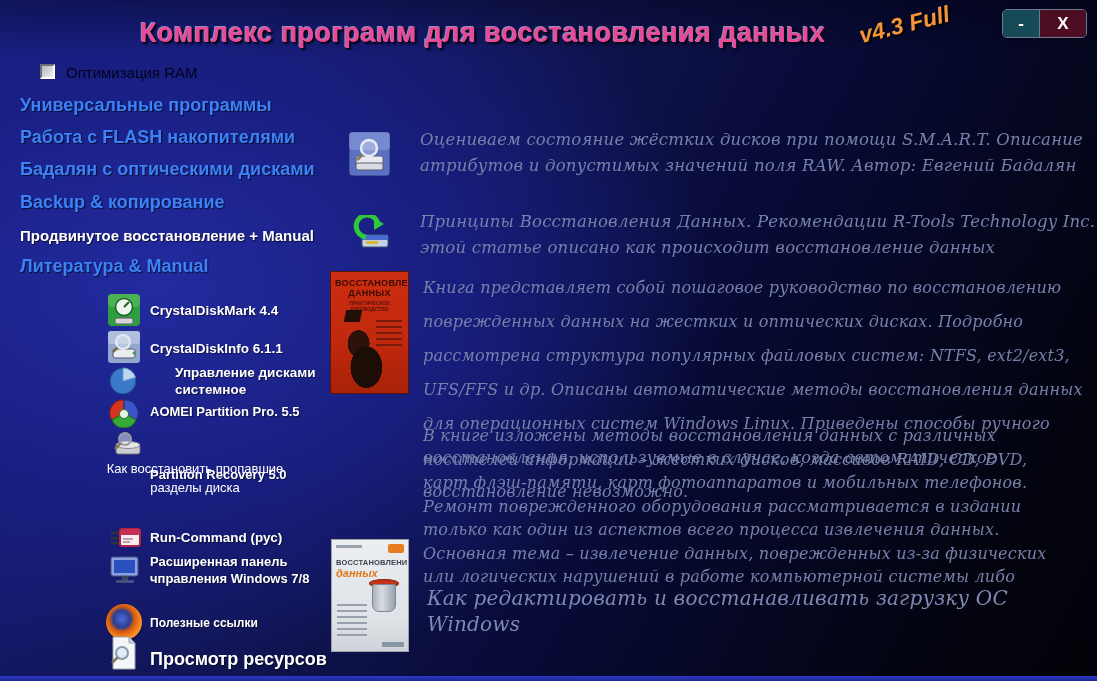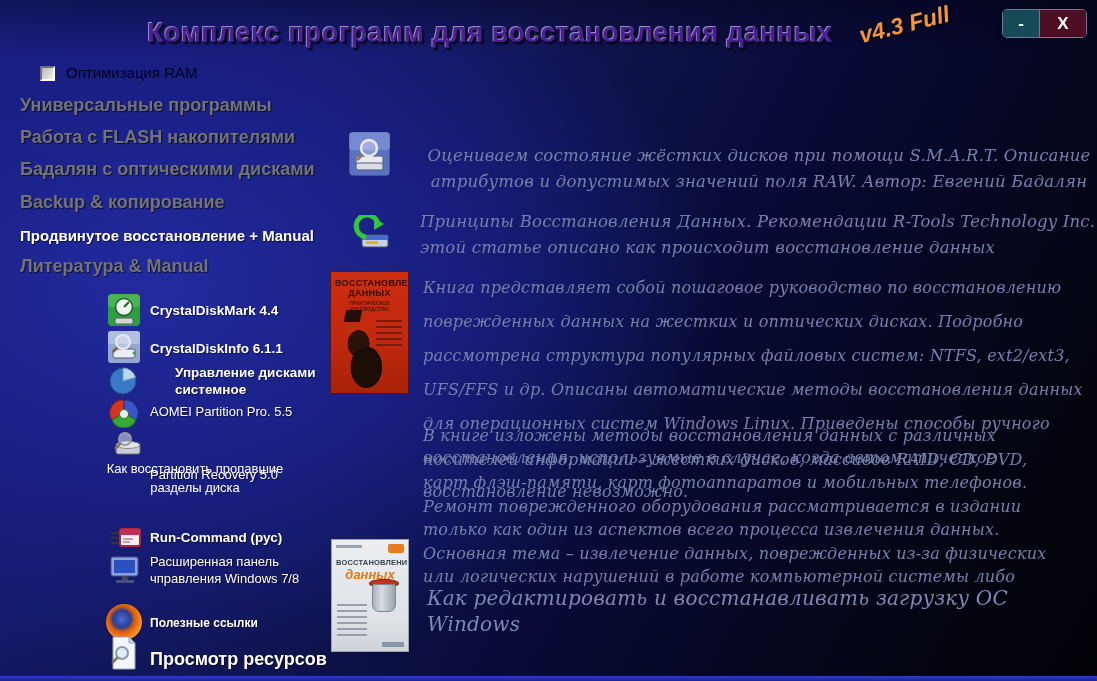--- a/index.html
+++ b/index.html
@@ -12,23 +12,23 @@
       linear-gradient(118deg, #181e82 0%, #111553 38%, #070a33 62%, #03040f 88%, #020208 100%);
   }
   .abs { position:absolute; }
 
   
   .titlebar {
     left:0; top:0; width:1097px; height:56px;
     background:linear-gradient(180deg, rgba(2,2,18,.38) 0%, rgba(2,2,18,.10) 70%, rgba(2,2,18,0) 100%);
   }
   .app-title {
-    left:140px; top:18px; width:700px; text-align:center;
+    left:140px; top:18px; width:700px; text-align:left;
     font-size:27px; font-weight:bold; letter-spacing:.5px;
-    color:#4c1d95;
+    color:#ec4899;
     text-shadow:-1px -1px 0 #8d92ba, 2px 2px 2px #04040f, 1px 1px 0 #141430;
   }
   .version-badge {
     left:858px; top:8px; width:120px;
     font-size:23px; font-weight:bold; font-style:italic;
     color:#f5953a; transform:rotate(-14deg);
     text-shadow:2px 2px 2px #000;
   }
   .winbtns {
     left:1002px; top:9px; height:29px; display:flex;
@@ -36,54 +36,54 @@
     box-shadow:0 0 4px rgba(0,0,0,.6);
   }
   .winbtn {
     display:flex; align-items:center; justify-content:center;
     color:#fff; font-weight:bold; font-size:17px; cursor:default;
   }
   .btn-min { width:37px; background:#174a57; border-right:1px solid #6b7896; }
   .btn-close { width:46px; background:#4d0e24; }
 
   
-  .ram-row { left:40px; top:64px; display:flex; align-items:flex-end; gap:11px; }
+  .ram-row { left:40px; top:64px; display:flex; align-items:flex-start; gap:11px; }
   .checkbox {
     width:15px; height:15px;
     background:linear-gradient(135deg,#b9b9bc,#eceef0);
     border-top:2px solid #6e6e74; border-left:2px solid #6e6e74;
     border-bottom:2px solid #ffffff; border-right:2px solid #ffffff;
   }
   .ram-label { font-size:15px; color:#03031a; }
 
   .menu-item {
-    left:20px; font-size:18px; font-weight:bold; color:#737373;
+    left:20px; font-size:18px; font-weight:bold; color:#3b82f6;
     text-shadow:1px 1px 1px rgba(0,0,0,.65); white-space:nowrap; cursor:default;
   }
   .menu-item.white { font-size:15px; color:#ffffff; }
 
   .prog-label { font-size:13.5px; font-weight:bold; color:#ffffff; text-shadow:1px 1px 1px rgba(0,0,0,.5); white-space:nowrap; }
-  .prog-label.reg { font-weight:normal; font-size:13px; }
+  .prog-label.reg { font-weight:bold; font-size:13px; }
   .two-line { line-height:17px; }
   .center-note { width:190px; text-align:center; font-size:13px; color:#fff; line-height:19px; }
 
   
   .icon32 { width:32px; height:32px; }
   .firefox-icon {
     width:36px; height:36px; border-radius:50%;
     background:radial-gradient(circle at 44% 42%, #4a6ad8 0%, #2a3f90 30%, #d85a10 44%, #f89020 68%, #ffc050 92%, #c86a10 100%);
     box-shadow:0 1px 2px rgba(0,0,0,.6);
   }
 
   
   .article-text {
     font-family:"DejaVu Serif", serif; font-style:italic;
     color:#7780aa; letter-spacing:.2px;
   }
-  .a1-text { left:420px; top:143px; width:678px; font-size:16.5px; line-height:26px;text-align:center; }
+  .a1-text { left:420px; top:127px; width:678px; font-size:16.5px; line-height:26px; }
   .a2-text { left:420px; top:209px; width:702px; font-size:16.5px; line-height:26px; }
   .a3-text { left:423px; top:271px; width:666px; font-size:16px;   line-height:34px; }
   .a4-text { left:423px; top:424px; width:654px; font-size:16px;   line-height:23.5px; }
   .a5-text { left:427px; top:585px; width:640px; font-size:20px;   line-height:26px; color:#7f88b2; }
 
   
   .book1 {
     left:330px; top:271px; width:79px; height:123px;
     background:linear-gradient(180deg,#cb2d10 0%, #c2290e 55%, #a82208 100%);
     border:1px solid #5a1406; padding:6px 4px 3px 4px; overflow:hidden; position:relative;
@@ -99,21 +99,21 @@
   .book1 .b1-lines div { width:26px; height:2px; background:#7a1c0c; margin-bottom:4px; }
 
   .book2 {
     left:331px; top:416px; width:78px; height:113px;
     background:linear-gradient(180deg,#eceef0 0%, #dfe3e7 70%, #cfd4da 100%);
     border:1px solid #9aa2ac; padding:5px 4px 3px 4px; overflow:hidden; position:relative;
   }
   .book2 .b2-tag { position:absolute; right:4px; top:4px; width:16px; height:9px; background:#e87c20; border-radius:2px; }
   .book2 .b2-author { width:26px; height:3px; background:#9aa4b0; margin-bottom:10px; }
   .book2 .b2-title { font-size:7.5px; font-weight:bold; color:#39424e; text-align:center; letter-spacing:.2px; }
-  .book2 .b2-title2 { font-size:13px; font-weight:bold; font-style:italic; color:#e07818; text-align:center; }
+  .book2 .b2-title2 { font-size:11px; font-weight:bold; font-style:italic; color:#e07818; }
   .book2 .b2-can { position:absolute; left:40px; top:44px; width:24px; height:28px;
     background:linear-gradient(90deg,#aab2ba,#d8dde2 40%,#99a2ac); border-radius:2px 2px 7px 7px; border:1px solid #7d8792; }
   .book2 .b2-lid { position:absolute; left:37px; top:39px; width:30px; height:9px; background:#c23318; border-radius:50%; border:1px solid #7d2210; }
   .book2 .b2-list { position:absolute; left:5px; top:64px; }
   .book2 .b2-list div { width:30px; height:2px; background:#97a0ab; margin-bottom:4px; }
   .book2 .b2-pub { position:absolute; right:4px; bottom:4px; width:22px; height:5px; background:#8895a5; border-radius:1px; }
 
   .bottom-border { left:0; bottom:0; width:1097px; height:5px; background:linear-gradient(180deg,#2d3ac8,#1c2590); }
   svg { display:block; }
 </style>

